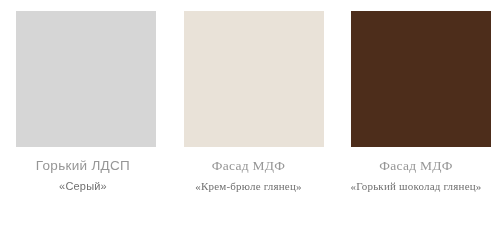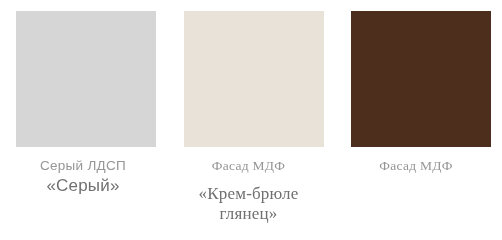--- a/index.html
+++ b/index.html
@@ -45,52 +45,53 @@
   }
   .caption-type {
     display: block;
     font-size: 13.5px;
     color: #969696;
     letter-spacing: 0.3px;
     white-space: nowrap;
   }
   .caption-name {
     display: block;
-    font-size: 17px;
+    font-size: 11px;
     color: #707070;
     letter-spacing: 0.2px;
   }
   .card-2 .caption,
   .card-3 .caption {
     width: 160px;
     margin-left: -10px;
     font-family: Liberation Serif, serif;
   }
 </style>
 </head>
 <body style="background-color: rgb(255, 255, 255);">
 
 <div class="materials-board">
 
   <div class="material-card card-1">
     <div class="swatch" style="background-color: rgb(214, 214, 214);"></div>
     <div class="caption">
-      <span class="caption-type" style="color: rgb(150, 150, 150);">Серый ЛДСП</span>
+      <span class="caption-type" style="color: rgb(150, 150, 150);">Горький ЛДСП</span>
       <span class="caption-name" style="color: rgb(112, 112, 112);">«Серый»</span>
     </div>
   </div>
 
   <div class="material-card card-2">
     <div class="swatch" style="background-color: rgb(233, 226, 216);"></div>
     <div class="caption">
       <span class="caption-type" style="color: rgb(150, 150, 150);">Фасад МДФ</span>
-      <span class="caption-name" style="color: rgb(112, 112, 112); margin-top: 8px;">«Крем-брюле глянец»</span>
+      <span class="caption-name" style="color: rgb(112, 112, 112);">«Крем-брюле глянец»</span>
     </div>
   </div>
 
   <div class="material-card card-3">
     <div class="swatch" style="background-color: rgb(77, 45, 27);"></div>
     <div class="caption">
       <span class="caption-type" style="color: rgb(150, 150, 150);">Фасад МДФ</span>
+      <span class="caption-name" style="color: rgb(112, 112, 112);">«Горький шоколад глянец»</span>
     </div>
   </div>
 
 </div>
 
 </body></html>

